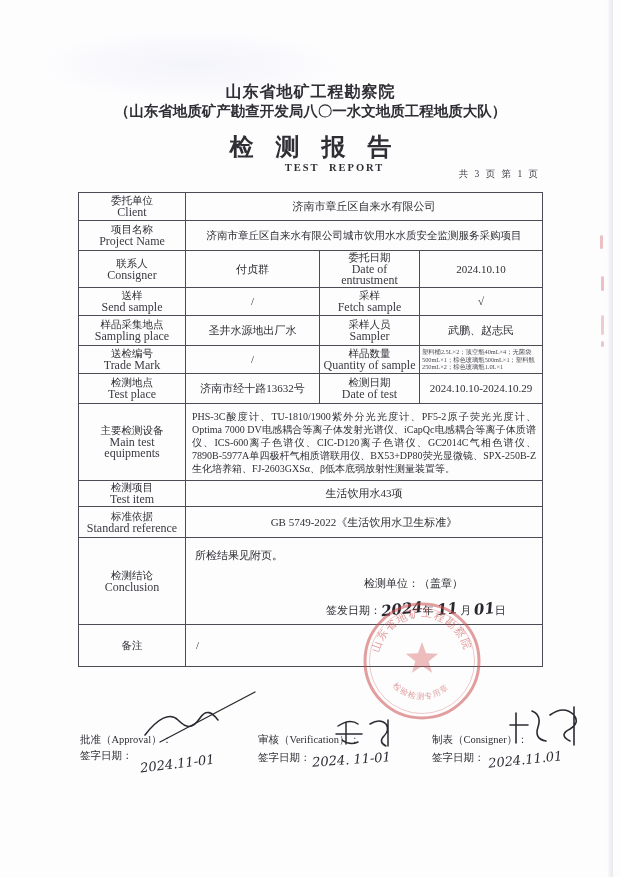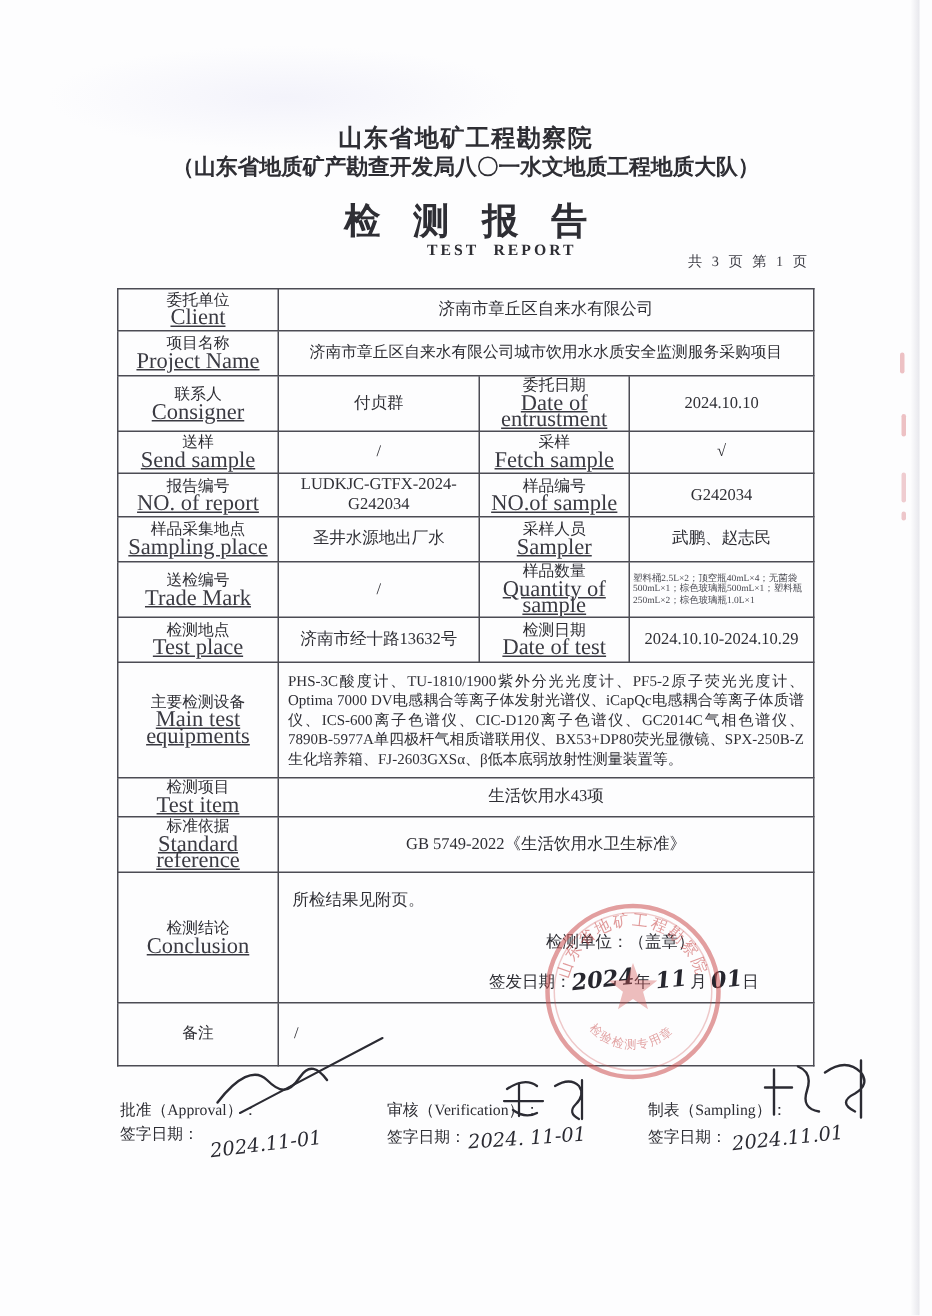--- a/index.html
+++ b/index.html
@@ -21,21 +21,21 @@
   .org1{top:82px;font-size:16px;font-weight:bold;letter-spacing:1px;}
   .org2{top:102px;font-size:14.5px;font-weight:bold;}
   .title-cn{top:131px;font-size:24px;font-weight:bold;letter-spacing:22px;padding-left:22px;box-sizing:border-box;}
   .title-en{top:162px;font-size:10.5px;font-weight:bold;letter-spacing:2px;word-spacing:5px;padding-left:24px;}
   .pages{position:absolute;top:168px;right:81px;font-size:9.5px;letter-spacing:2px;color:#3c3c44;}
 
   
   table.rpt{position:absolute;left:78px;top:192px;width:464px;border-collapse:collapse;table-layout:fixed;}
   table.rpt td{border:1px solid #4c4c54;vertical-align:middle;padding:1px 3px;overflow:hidden;}
   td.lbl{text-align:center;font-size:10.5px;line-height:12px;}
-  td.lbl .en{font-size:15px;line-height:11px;color:#3a3a42;text-decoration:underline;}
+  td.lbl .en{font-size:12px;line-height:11px;color:#3a3a42;}
   td.val{text-align:center;font-size:11px;line-height:13px;}
   td.val.left{text-align:left;padding:3px 6px;font-size:10px;line-height:13px;text-align:justify;}
   td.val.tiny{font-size:6.3px;line-height:7.5px;text-align:left;padding:1px 2px;color:#4a4a52;}
   td.concl-cell{position:relative;padding:0;}
   .concl-result{position:absolute;left:9px;top:10px;font-size:11px;}
   .concl-unit{position:absolute;left:178px;top:38px;font-size:11px;}
   .concl-issue{position:absolute;left:140px;top:62px;font-size:11px;white-space:nowrap;}
 
   .hand{font-family:"DejaVu Serif",serif;font-style:italic;color:#26262e;display:inline-block;}
   .hand.big{font-size:15px;transform:rotate(-6deg);font-weight:bold;}
@@ -109,32 +109,20 @@
       <div class="en">Send sample</div>
     </td>
     <td class="val">/</td>
     <td class="lbl">
       <div>采样</div>
       <div class="en">Fetch sample</div>
     </td>
     <td class="val">√</td>
   </tr>
 
-  <tr style="height:28px;">
-    <td class="lbl">
-      <div>报告编号</div>
-      <div class="en">NO. of report</div>
-    </td>
-    <td class="val">LUDKJC-GTFX-2024-G242034</td>
-    <td class="lbl">
-      <div>样品编号</div>
-      <div class="en">NO.of sample</div>
-    </td>
-    <td class="val">G242034</td>
-  </tr>
 
 
   <tr style="height:30px;">
     <td class="lbl">
       <div>样品采集地点</div>
       <div class="en">Sampling place</div>
     </td>
     <td class="val">圣井水源地出厂水</td>
     <td class="lbl">
       <div>采样人员</div>
@@ -241,18 +229,18 @@
 </svg>
 
 <div class="sig-label" style="left:258px;top:733px;">审核（Verification）：</div>
 <div class="sig-label" style="left:258px;top:751px;">签字日期：</div>
 <div class="hand-date" style="left:312px;top:752px;transform:rotate(-4deg);">2024. 11-01</div>
 <svg class="sig-svg" style="left:332px;top:716px;" width="70" height="34" viewBox="0 0 70 34">
   <path d="M6,10 q12,-8 20,-2 M4,18 h26 M10,24 q8,6 16,2 M14,6 v22" fill="none" stroke="#2b2b33" stroke-width="1.5" stroke-linecap="round"></path>
   <path d="M38,8 q10,-6 16,0 q4,6 -2,12 q-6,6 2,10 M56,4 v26" fill="none" stroke="#2b2b33" stroke-width="1.5" stroke-linecap="round"></path>
 </svg>
 
-<div class="sig-label" style="left:432px;top:733px;">制表（Sampling）：</div>
+<div class="sig-label" style="left:432px;top:733px;">制表（Consigner）：</div>
 <div class="sig-label" style="left:432px;top:751px;">签字日期：</div>
 <div class="hand-date" style="left:488px;top:752px;transform:rotate(-6deg);">2024.11.01</div>
 <svg class="sig-svg" style="left:508px;top:705px;" width="80" height="45" viewBox="0 0 80 45">
   <path d="M8,8 v30 M2,20 h18 M24,6 q10,4 6,16 q-4,12 8,14 M42,10 q14,-10 24,0 q6,8 -4,14 q-12,6 0,12 M66,2 v38" fill="none" stroke="#2b2b33" stroke-width="1.6" stroke-linecap="round"></path>
 </svg>
 
 </body></html>

